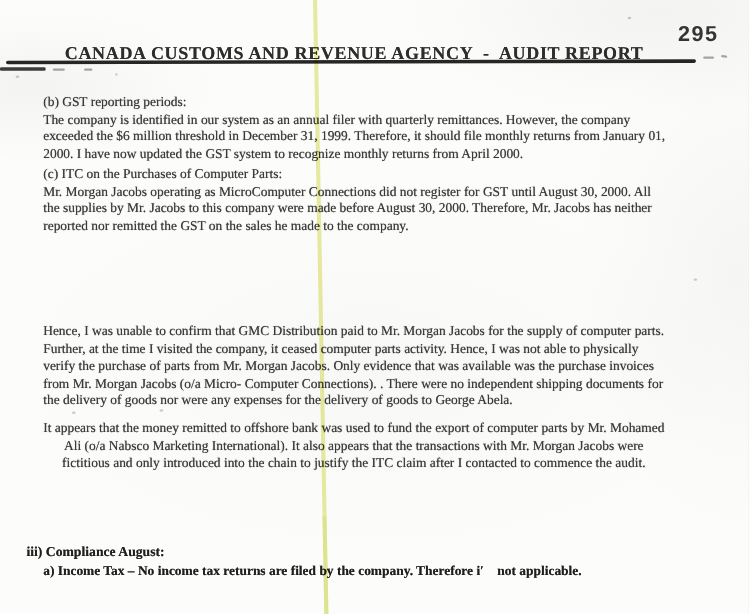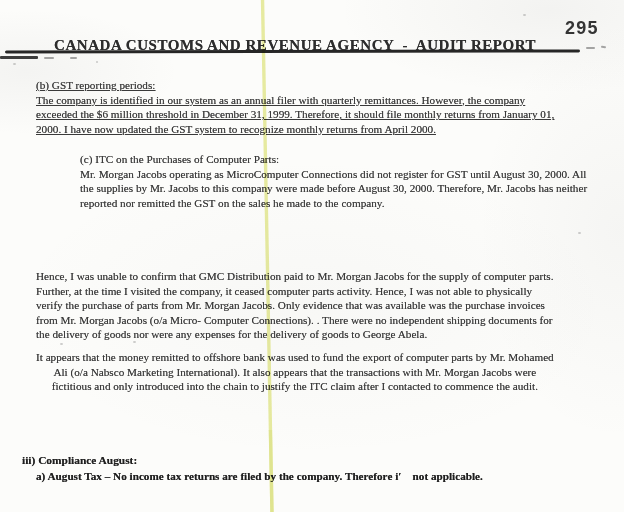--- a/index.html
+++ b/index.html
@@ -42,22 +42,22 @@
   .d1{left:44px;top:57px;width:10px;height:2px;}
   .d2{left:70px;top:57px;width:7px;height:2px;}
   .d3{left:586px;top:47px;width:9px;height:2px;}
   .d4{left:601px;top:46px;width:5px;height:2px;transform:rotate(8deg);}
   .para{
     position:absolute;left:36px;
     font-size:11.2px;line-height:14.6px;
     color:#3a3a3a;white-space:pre;
     text-shadow:0 0 0.6px rgba(85,85,85,0.85);
   }
-  .p1{top:78px;text-decoration:underline;}
-  .p2{top:152px;margin-left:44px;}
+  .p1{top:78px;}
+  .p2{top:138px;}
   .p3{top:213px;}
   .p4{top:269px;}
   .p5{top:350px;text-align:center;}
   .p6{top:403px;}
   .comp-head{
     position:absolute;left:22px;top:453px;
     font-size:11.4px;line-height:15px;font-weight:700;color:#1f1f1f;
     white-space:pre;text-shadow:0 0 0.5px rgba(50,50,50,0.8);
   }
   .comp-item{
@@ -104,21 +104,21 @@
   <div class="para p4">Hence, I was unable to confirm that GMC Distribution paid to Mr. Morgan Jacobs for the supply of computer parts.
 Further, at the time I visited the company, it ceased computer parts activity. Hence, I was not able to physically
 verify the purchase of parts from Mr. Morgan Jacobs. Only evidence that was available was the purchase invoices
 from Mr. Morgan Jacobs (o/a Micro- Computer Connections). . There were no independent shipping documents for
 the delivery of goods nor were any expenses for the delivery of goods to George Abela.</div>
   <div class="para p5">It appears that the money remitted to offshore bank was used to fund the export of computer parts by Mr. Mohamed
 Ali (o/a Nabsco Marketing International). It also appears that the transactions with Mr. Morgan Jacobs were
 fictitious and only introduced into the chain to justify the ITC claim after I contacted to commence the audit.</div>
 
   <div class="comp-head">iii) Compliance August:</div>
-  <div class="comp-item ci1">a) August Tax – No income tax returns are filed by the company. Therefore i′    not applicable.</div>
+  <div class="comp-item ci1">a) Income Tax – No income tax returns are filed by the company. Therefore i′    not applicable.</div>
 
   <div class="speck s1"></div>
   <div class="speck s2"></div>
   <div class="speck s3"></div>
   <div class="speck s4"></div>
   <div class="speck s5"></div>
   <div class="speck s6"></div>
 
   <svg class="crease" width="624" height="512" viewBox="0 0 624 512">
     <line x1="262.5" y1="-2" x2="272" y2="514" stroke="#e6ea93" stroke-width="3.4" opacity="0.85"></line>

